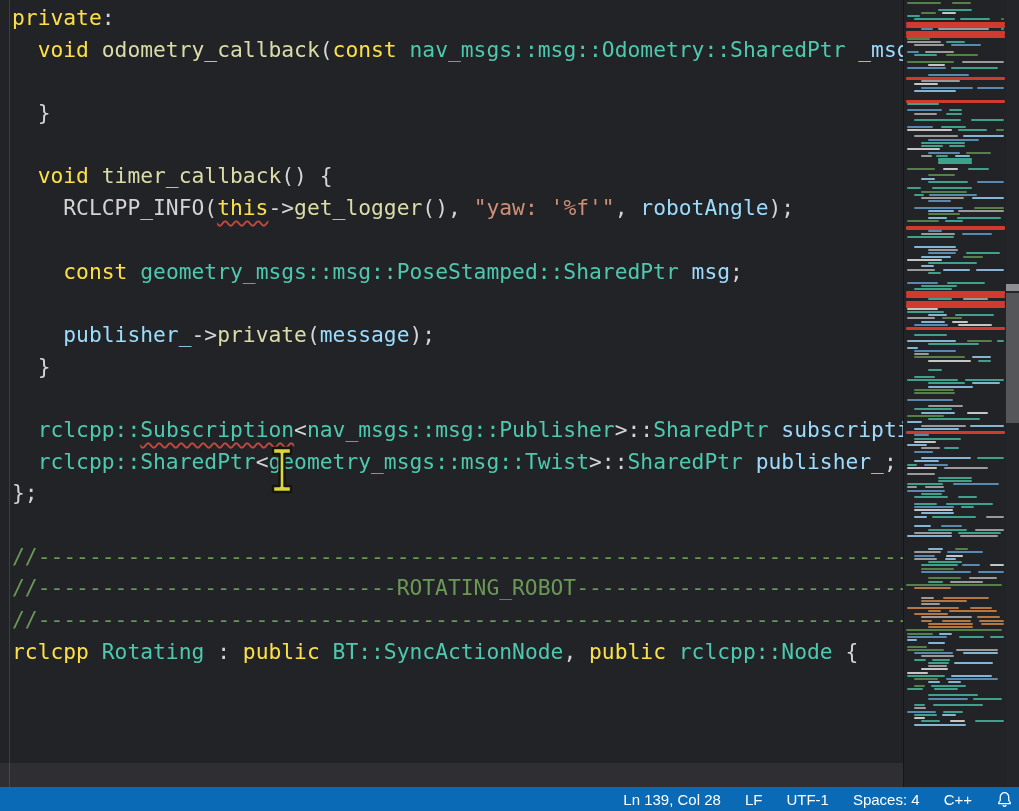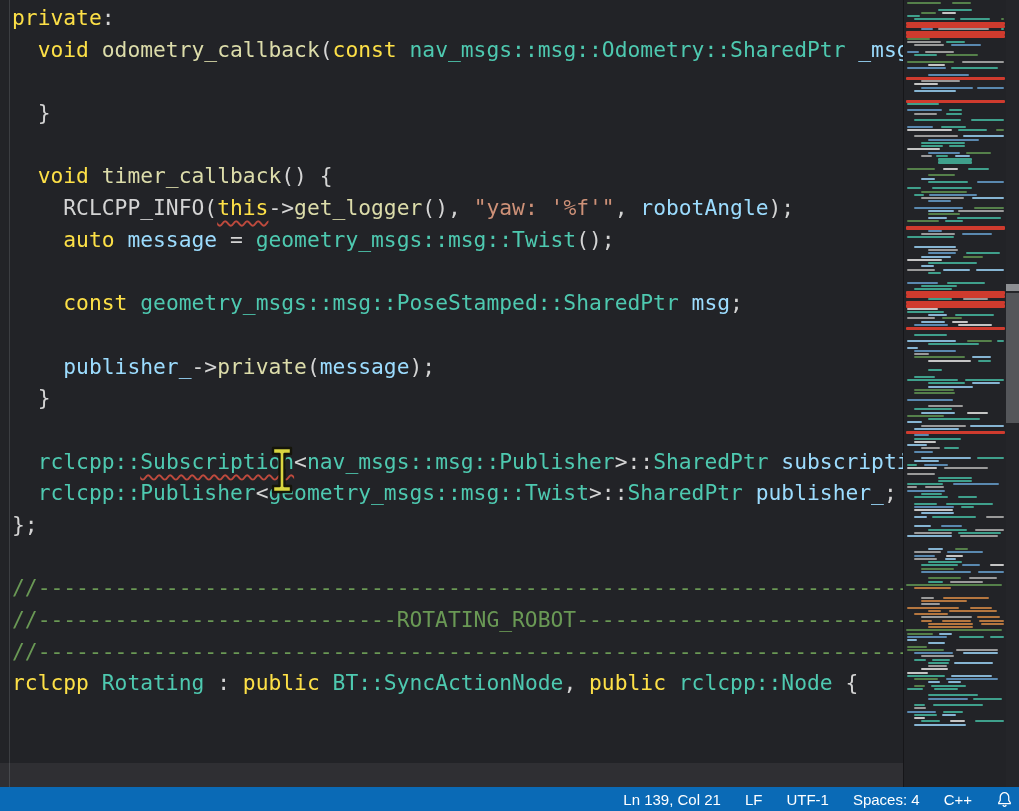--- a/index.html
+++ b/index.html
@@ -54,29 +54,28 @@
     <div id="indent-guide"></div>
     <div id="line-highlight" style="top: 762.8px;"></div>
     <div id="code-lines">
         <div class="code-line"><span class="tk-k">private</span><span class="tk-p">:</span></div>
         <div class="code-line"><span class="tk-w">  </span><span class="tk-k">void </span><span class="tk-f">odometry_callback</span><span class="tk-p">(</span><span class="tk-k">const </span><span class="tk-t">nav_msgs::msg::Odometry::SharedPtr </span><span class="tk-v">_msg</span></div>
         <div class="code-line"></div>
         <div class="code-line"><span class="tk-p">  }</span></div>
         <div class="code-line"></div>
         <div class="code-line"><span class="tk-w">  </span><span class="tk-k">void </span><span class="tk-f">timer_callback</span><span class="tk-p">() {</span></div>
         <div class="code-line"><span class="tk-w">    RCLCPP_INFO</span><span class="tk-p">(</span><span class="tk-k sq">this</span><span class="tk-p">-&gt;</span><span class="tk-f">get_logger</span><span class="tk-p">(), </span><span class="tk-s">"yaw: '%f'"</span><span class="tk-p">, </span><span class="tk-v">robotAngle</span><span class="tk-p">);</span></div>
-        <div class="code-line"><span class="tk-w">    </span><span class="tk-k">auto </span><span class="tk-v">message</span><span class="tk-p"> = </span><span class="tk-t">geometry_msgs::msg::Twist</span><span class="tk-p">();</span></div>
         <div class="code-line"></div>
         <div class="code-line"><span class="tk-w">    </span><span class="tk-k">const </span><span class="tk-t">geometry_msgs::msg::PoseStamped::SharedPtr </span><span class="tk-v">msg</span><span class="tk-p">;</span></div>
         <div class="code-line"></div>
         <div class="code-line"><span class="tk-w">    </span><span class="tk-v">publisher_</span><span class="tk-p">-&gt;</span><span class="tk-f">private</span><span class="tk-p">(</span><span class="tk-v">message</span><span class="tk-p">);</span></div>
         <div class="code-line"><span class="tk-p">  }</span></div>
         <div class="code-line"></div>
         <div class="code-line"><span class="tk-w">  </span><span class="tk-t">rclcpp::</span><span class="tk-t sq">Subscription</span><span class="tk-p">&lt;</span><span class="tk-t">nav_msgs::msg::Publisher</span><span class="tk-p">&gt;::</span><span class="tk-t">SharedPtr </span><span class="tk-v">subscription_</span></div>
-        <div class="code-line"><span class="tk-w">  </span><span class="tk-t">rclcpp::Publisher</span><span class="tk-p">&lt;</span><span class="tk-t">geometry_msgs::msg::Twist</span><span class="tk-p">&gt;::</span><span class="tk-t">SharedPtr </span><span class="tk-v">publisher_</span><span class="tk-p">;</span></div>
+        <div class="code-line"><span class="tk-w">  </span><span class="tk-t">rclcpp::SharedPtr</span><span class="tk-p">&lt;</span><span class="tk-t">geometry_msgs::msg::Twist</span><span class="tk-p">&gt;::</span><span class="tk-t">SharedPtr </span><span class="tk-v">publisher_</span><span class="tk-p">;</span></div>
         <div class="code-line"><span class="tk-p">};</span></div>
         <div class="code-line"></div>
         <div class="code-line"><span class="tk-c">//--------------------------------------------------------------------------</span></div>
         <div class="code-line"><span class="tk-c">//----------------------------</span><span class="tk-c">ROTATING_ROBOT</span><span class="tk-c">----------------------------------</span></div>
         <div class="code-line"><span class="tk-c">//--------------------------------------------------------------------------</span></div>
         <div class="code-line"><span class="tk-k">rclcpp </span><span class="tk-t">Rotating</span><span class="tk-p"> : </span><span class="tk-k">public </span><span class="tk-t">BT::SyncActionNode</span><span class="tk-p">, </span><span class="tk-k">public </span><span class="tk-t">rclcpp::Node</span><span class="tk-p"> {</span></div>
       </div>
   </div>
 
   <div id="minimap">
@@ -371,21 +370,21 @@
       <div class="mm-bar" style="left: 71.4423px; top: 720.25px; width: 28.5577px; background: rgb(63, 160, 140);"></div>
       <div class="mm-bar" style="left: 10px; top: 723.5px; width: 51.989px; background: rgb(134, 181, 211);"></div>
     </div>
 
   <div id="scrollbar">
     <div id="scroll-notch"></div>
     <div id="scroll-thumb"></div>
   </div>
 
   <div id="status-bar">
-    <span>Ln 139, Col 21</span>
+    <span>Ln 139, Col 28</span>
     <span>LF</span>
     <span>UTF-1</span>
     <span>Spaces: 4</span>
     <span>C++</span>
     <span id="bell">
       <svg width="17" height="17" viewBox="0 0 16 16">
         <path d="M8 1.6a4 4 0 0 0-4 4v3.1L2.6 10.9v1h10.8v-1L12 8.7V5.6a4 4 0 0 0-4-4z" fill="none" stroke="#ffffff" stroke-width="1.2"></path>
         <path d="M6.5 13.2a1.6 1.6 0 0 0 3.1 0" fill="none" stroke="#ffffff" stroke-width="1.2"></path>
       </svg>
     </span>

